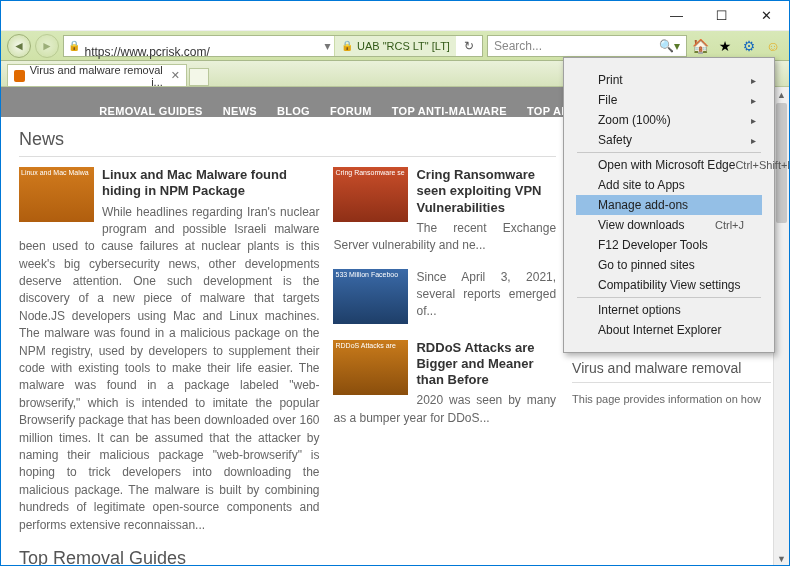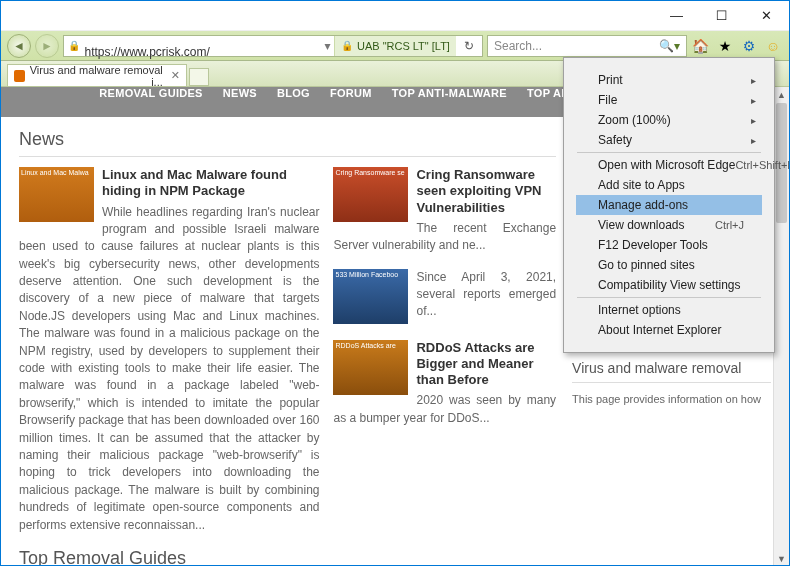--- a/index.html
+++ b/index.html
@@ -17,21 +17,21 @@
 .search span:first-child { flex: 1; }
 .tool-icons { display: flex; gap: 4px; align-items: center; }
 .tool-icons .ic { width: 20px; height: 20px; display: flex; align-items: center; justify-content: center; font-size: 14px; }
 .tabstrip { height: 26px; background: linear-gradient(#eaf1da,#d7e3bc); display: flex; align-items: flex-end; padding: 0 6px; border-bottom: 1px solid #b9c79b; }
 .tab { height: 22px; background: #fff; border: 1px solid #b9c79b; border-bottom: none; display: flex; align-items: center; padding: 0 6px; font-size: 11px; color: #333; gap: 4px; max-width: 180px; text-align: right; }
 .tab .fav { width: 12px; height: 12px; background: #e06a00; border-radius: 2px; }
 .tab .x { color: #777; margin-left: 4px; }
 .newtab { width: 20px; height: 18px; background: #f3f7e8; border: 1px solid #b9c79b; margin-left: 2px; }
 
 .page { height: calc(566px - 30px - 30px - 26px); overflow: hidden; position: relative; background: #fff; }
-.bannernav { height: 30px; background: #8a8a8a; color: #fff; display: flex; align-items: flex-start; justify-content: center; gap: 20px; font-size: 11px; font-weight: 600; letter-spacing: .3px; }
+.bannernav { height: 30px; background: #8a8a8a; color: #fff; display: flex; align-items: flex-end; justify-content: center; gap: 20px; font-size: 11px; font-weight: 600; letter-spacing: .3px; }
 .bannernav span { white-space: nowrap; }
 .content { display: flex; padding: 12px 18px; gap: 16px; }
 .leftcol { width: 540px; }
 .leftcol h2, .rightcol h3 { font-size: 18px; color: #555; font-weight: 400; border-bottom: 1px solid #ddd; padding-bottom: 6px; margin-bottom: 10px; }
 .articles { display: flex; gap: 14px; }
 .artcol { flex: 1; display: flex; flex-direction: column; gap: 14px; }
 .article .thumb { width: 75px; height: 55px; background: linear-gradient(#d17b1d,#b05e0e); float: left; margin-right: 8px; margin-bottom: 2px; font-size: 7px; color: #fff; padding: 2px; overflow: hidden; }
 .article .thumb.t2 { background: linear-gradient(#c94e2a,#8e2f16); }
 .article .thumb.t3 { background: linear-gradient(#3a6aa8,#1e3e68); }
 .article .thumb.t4 { background: linear-gradient(#c97b1b,#8a4e0c); }

